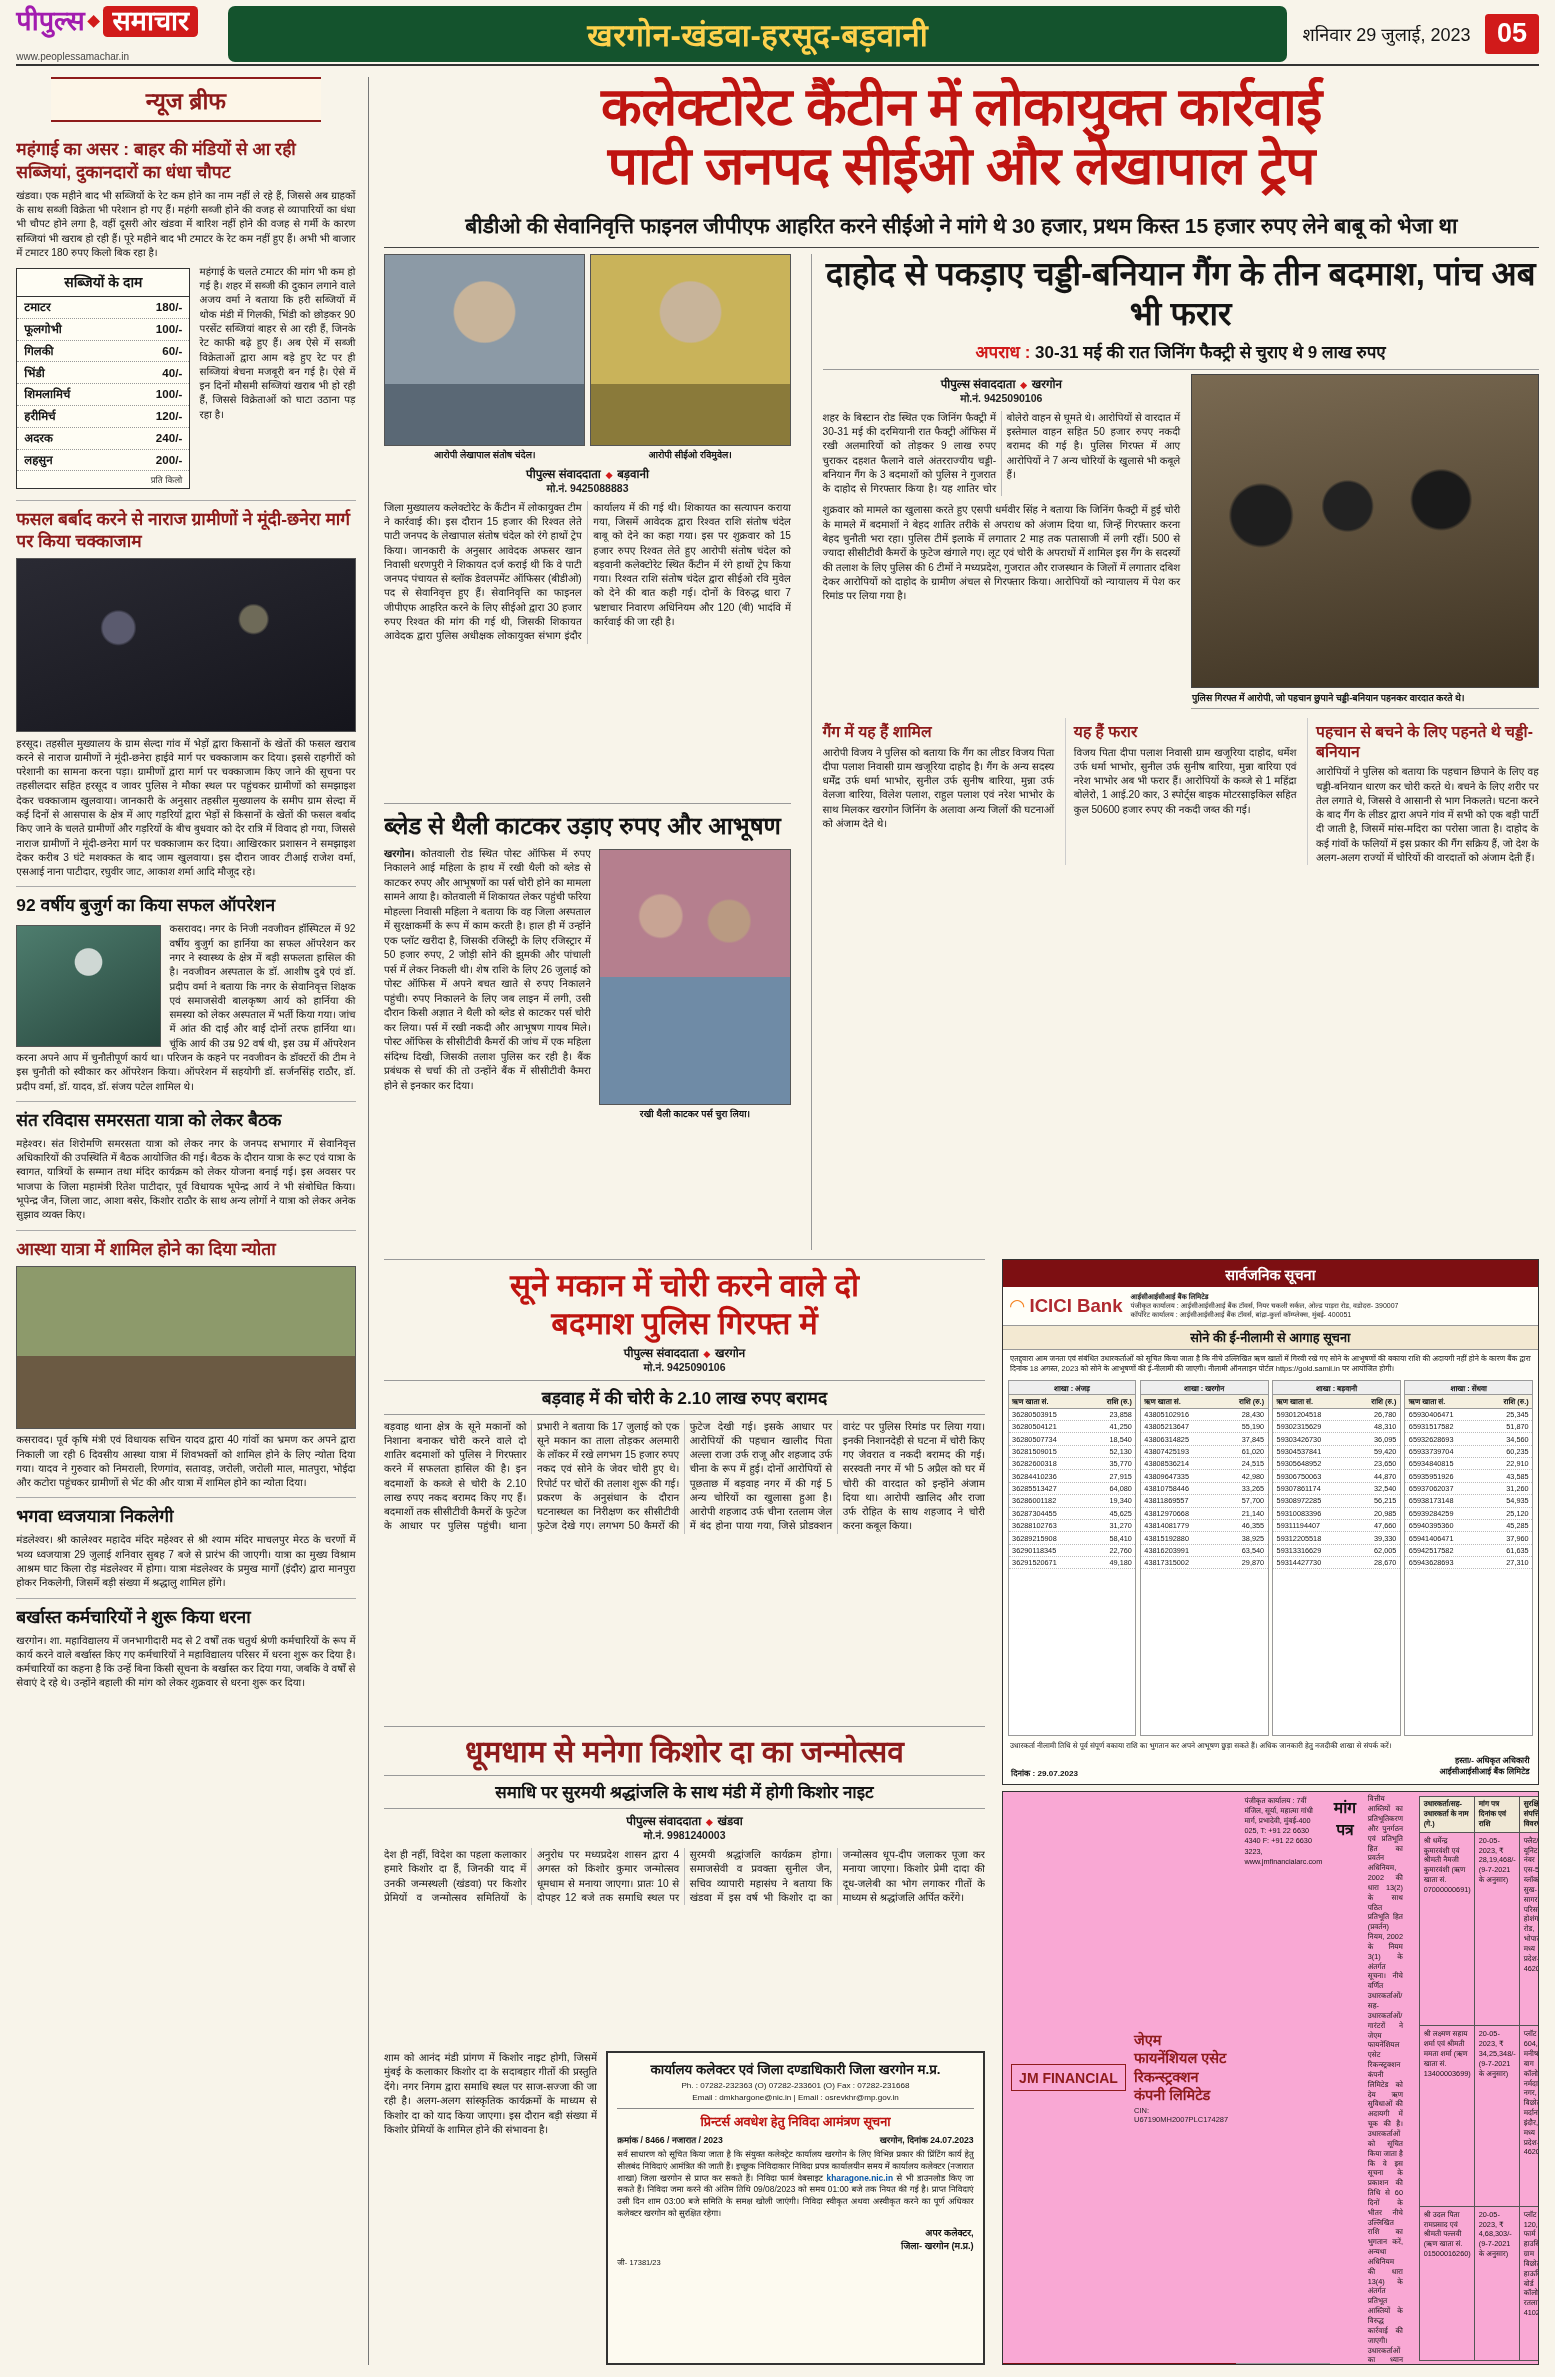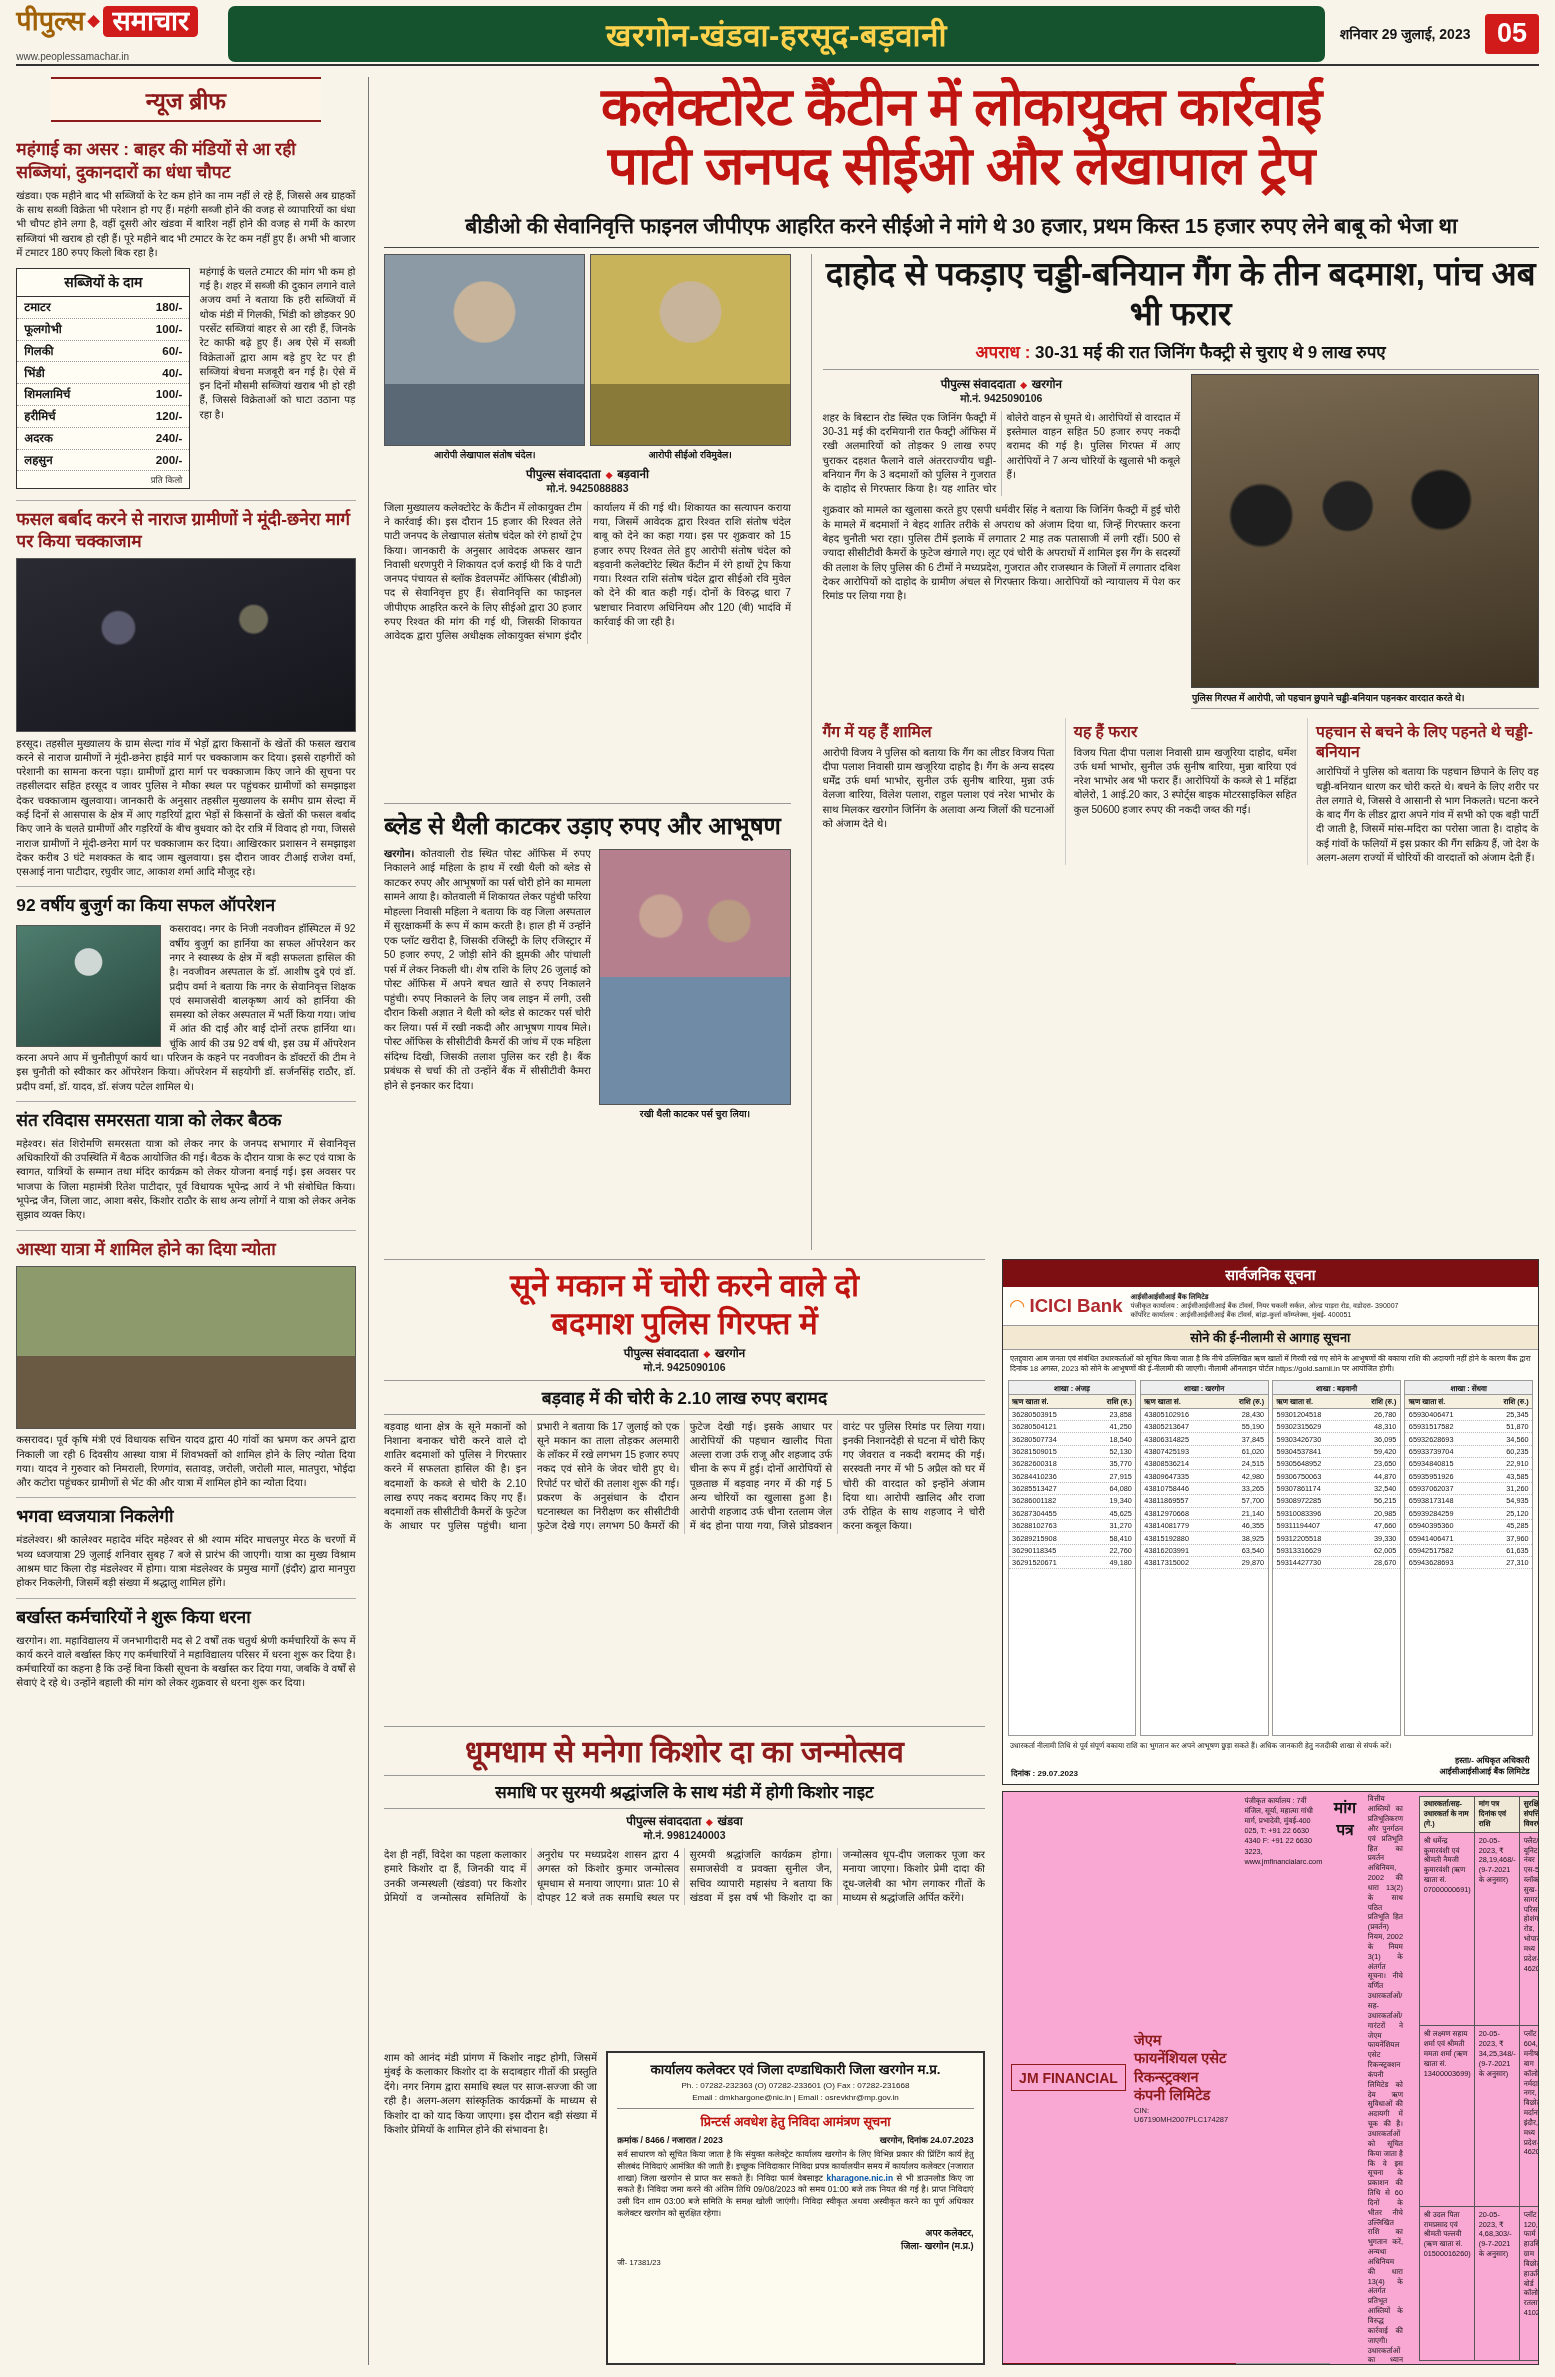--- a/index.html
+++ b/index.html
@@ -2,26 +2,26 @@
 <html style="font-size:9.3px"><head>
 <meta charset="utf-8">
 <style>
   *{margin:0;padding:0;box-sizing:border-box}
   html,body{background:#777}
   .page{position:relative;width:1555px;height:2377px;background:#f8f4ea;font-family:"Liberation Sans","DejaVu Sans",sans-serif;color:#141414;overflow:hidden;margin:0 auto}
   
   .masthead{position:absolute;top:9.3px;left:16.3px;right:16.3px;height:57px;display:flex;align-items:center;gap:15px;border-bottom:2.9px double #333;padding-bottom:5.8px}
   .logo-block{width:197px}
   .logo-row{display:flex;align-items:center;gap:4.6px;font-weight:800;font-size:27px;line-height:1}
-  .logo-a{color:#a16207}
+  .logo-a{color:#a21caf}
   .logo-diamond{width:9.3px;height:9.3px;background:#d11a1a;transform:rotate(45deg);flex:none}
   .logo-b{background:#d11a1a;color:#fff;padding:2.3px 9.3px;border-radius:4.6px}
   .website{font-size:10px;color:#444;margin-top:14px}
   .region-banner{flex:1;background:#14532d;color:#ffd24d;font-size:31px;font-weight:800;text-align:center;padding:7px 4.6px;border-radius:7px;letter-spacing:0.6px}
-  .m-date{font-size:14px;font-weight:700;white-space:nowrap}
+  .m-date{font-size:18px;font-weight:400;white-space:nowrap}
   .page-num{background:#d11a1a;color:#fff;font-size:27px;font-weight:800;padding:4.6px 11.6px;border-radius:3.5px}
   
   .news-brief{position:absolute;top:77px;left:16.3px;width:353px;bottom:11.6px;border-right:0.6px solid #777;padding-right:12.8px;overflow:hidden}
   .nb-header{border-top:2.3px double #8e1b1b;border-bottom:2.3px double #8e1b1b;color:#8e1b1b;font-size:23px;font-weight:800;text-align:center;padding:4.6px;margin:0 35px 9.3px 35px;background:#fdf6e8}
   .nb-article{padding:7px 0;border-bottom:0.6px solid #aaa;overflow:hidden}
   .nb-title{font-size:17.4px;font-weight:800;color:#8e1b1b;line-height:1.28;margin-bottom:5.8px}
   .nb-title.black{color:#141414}
   .nb-body{font-size:10.2px;line-height:1.4;text-align:justify}
   .nb-photo{width:100%;height:174px;margin:4.6px 0;border:0.6px solid #555}
   .nb-photo.small{width:145px;height:122px;float:left;margin:2.3px 8.1px 2.3px 0}

